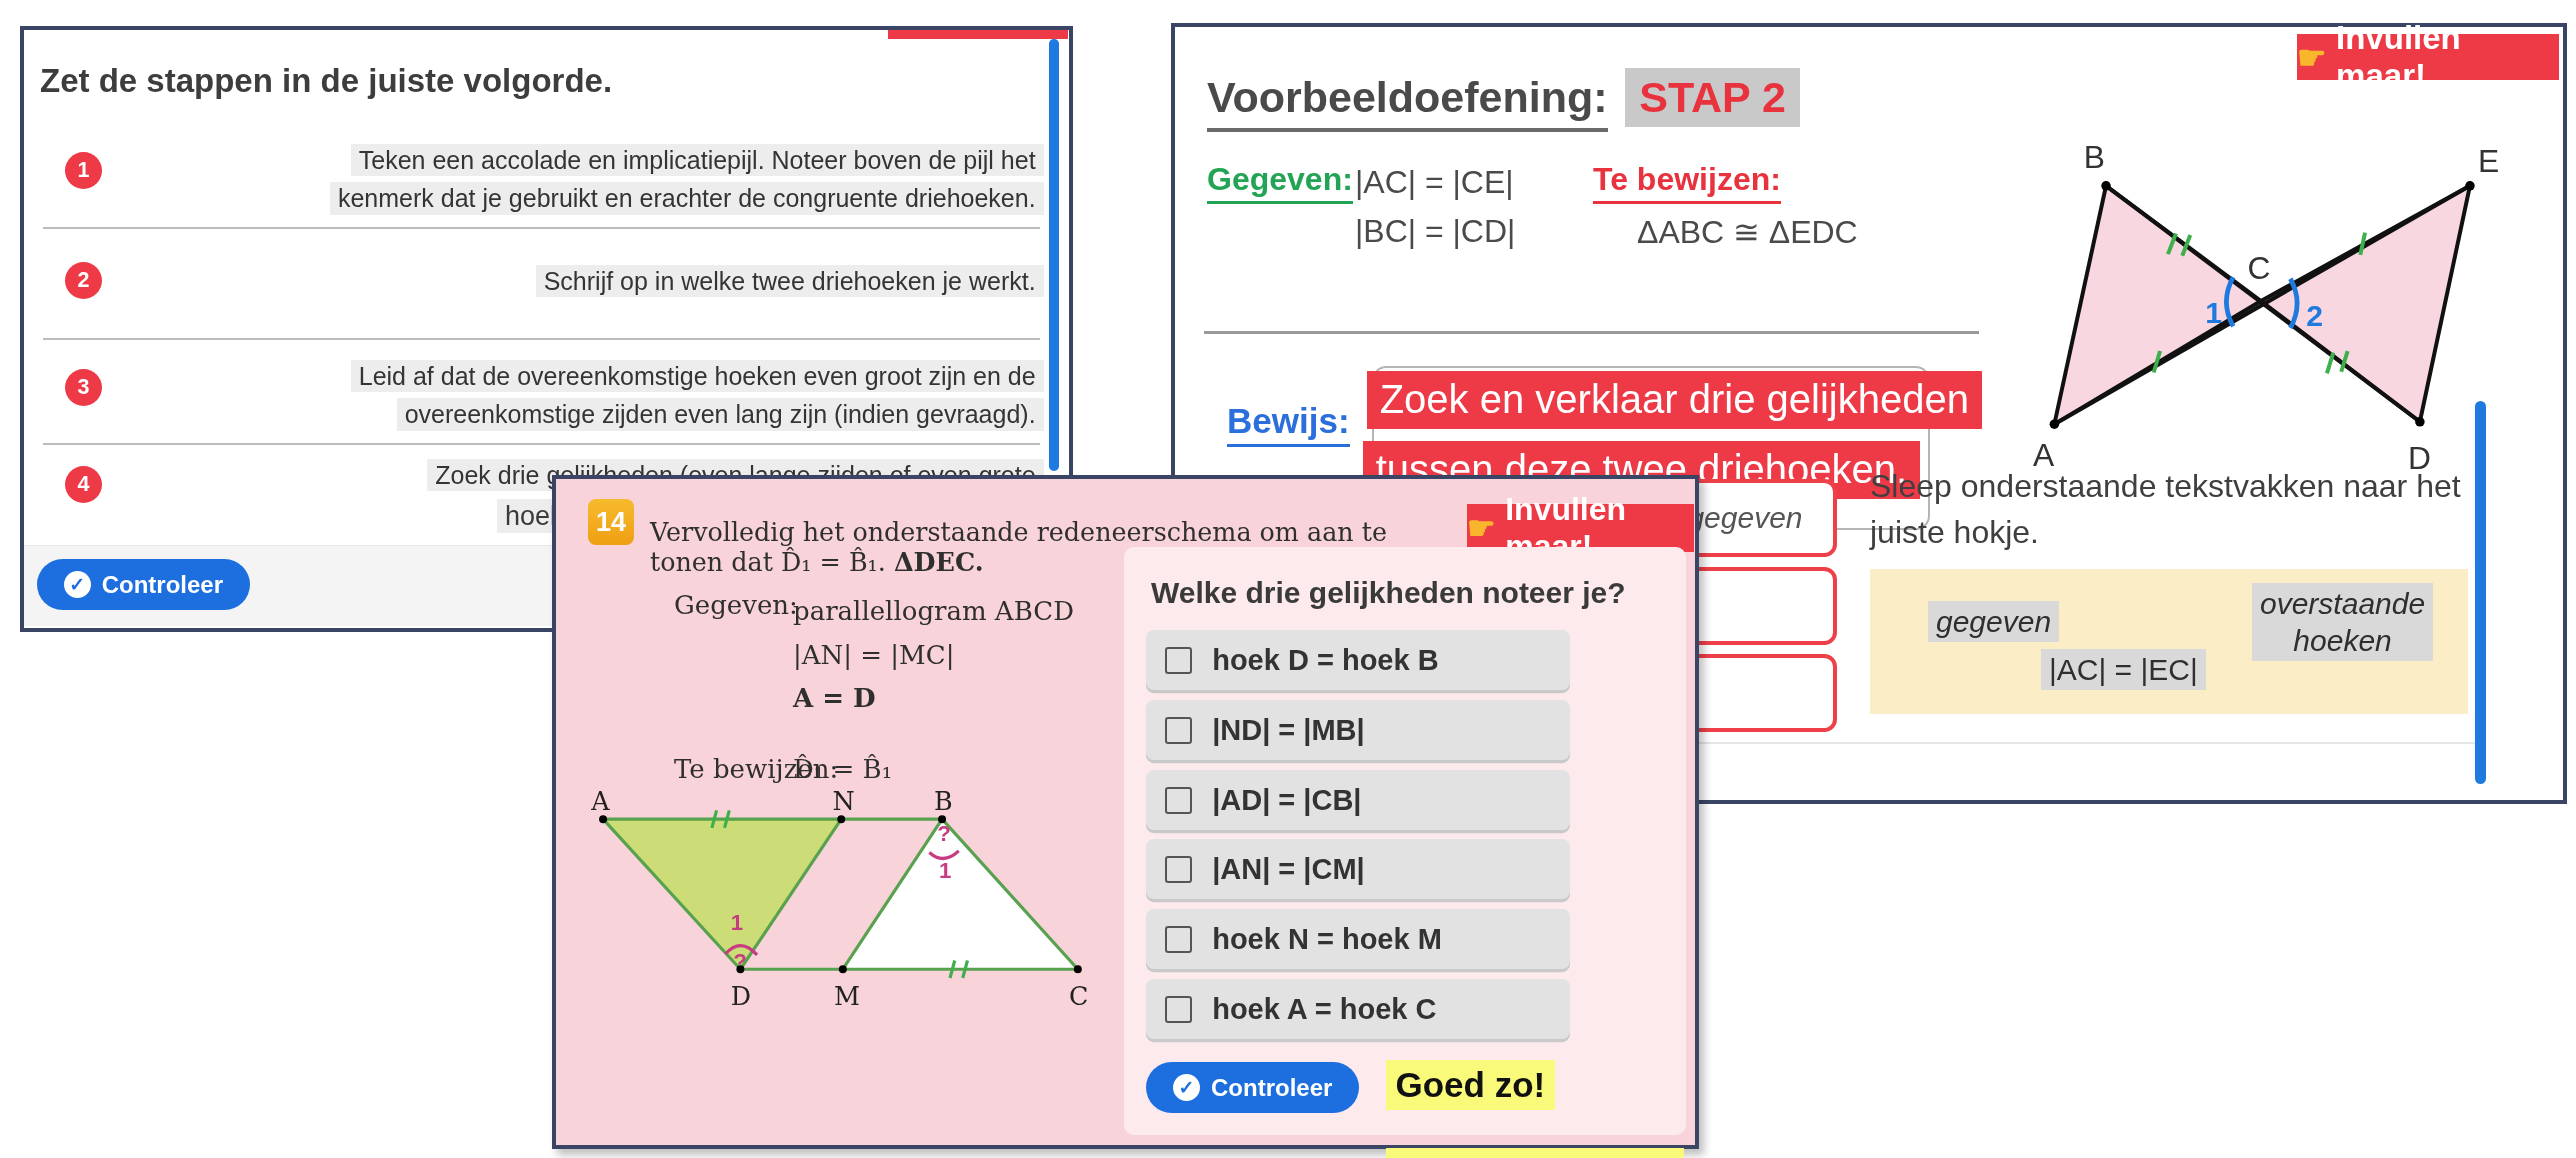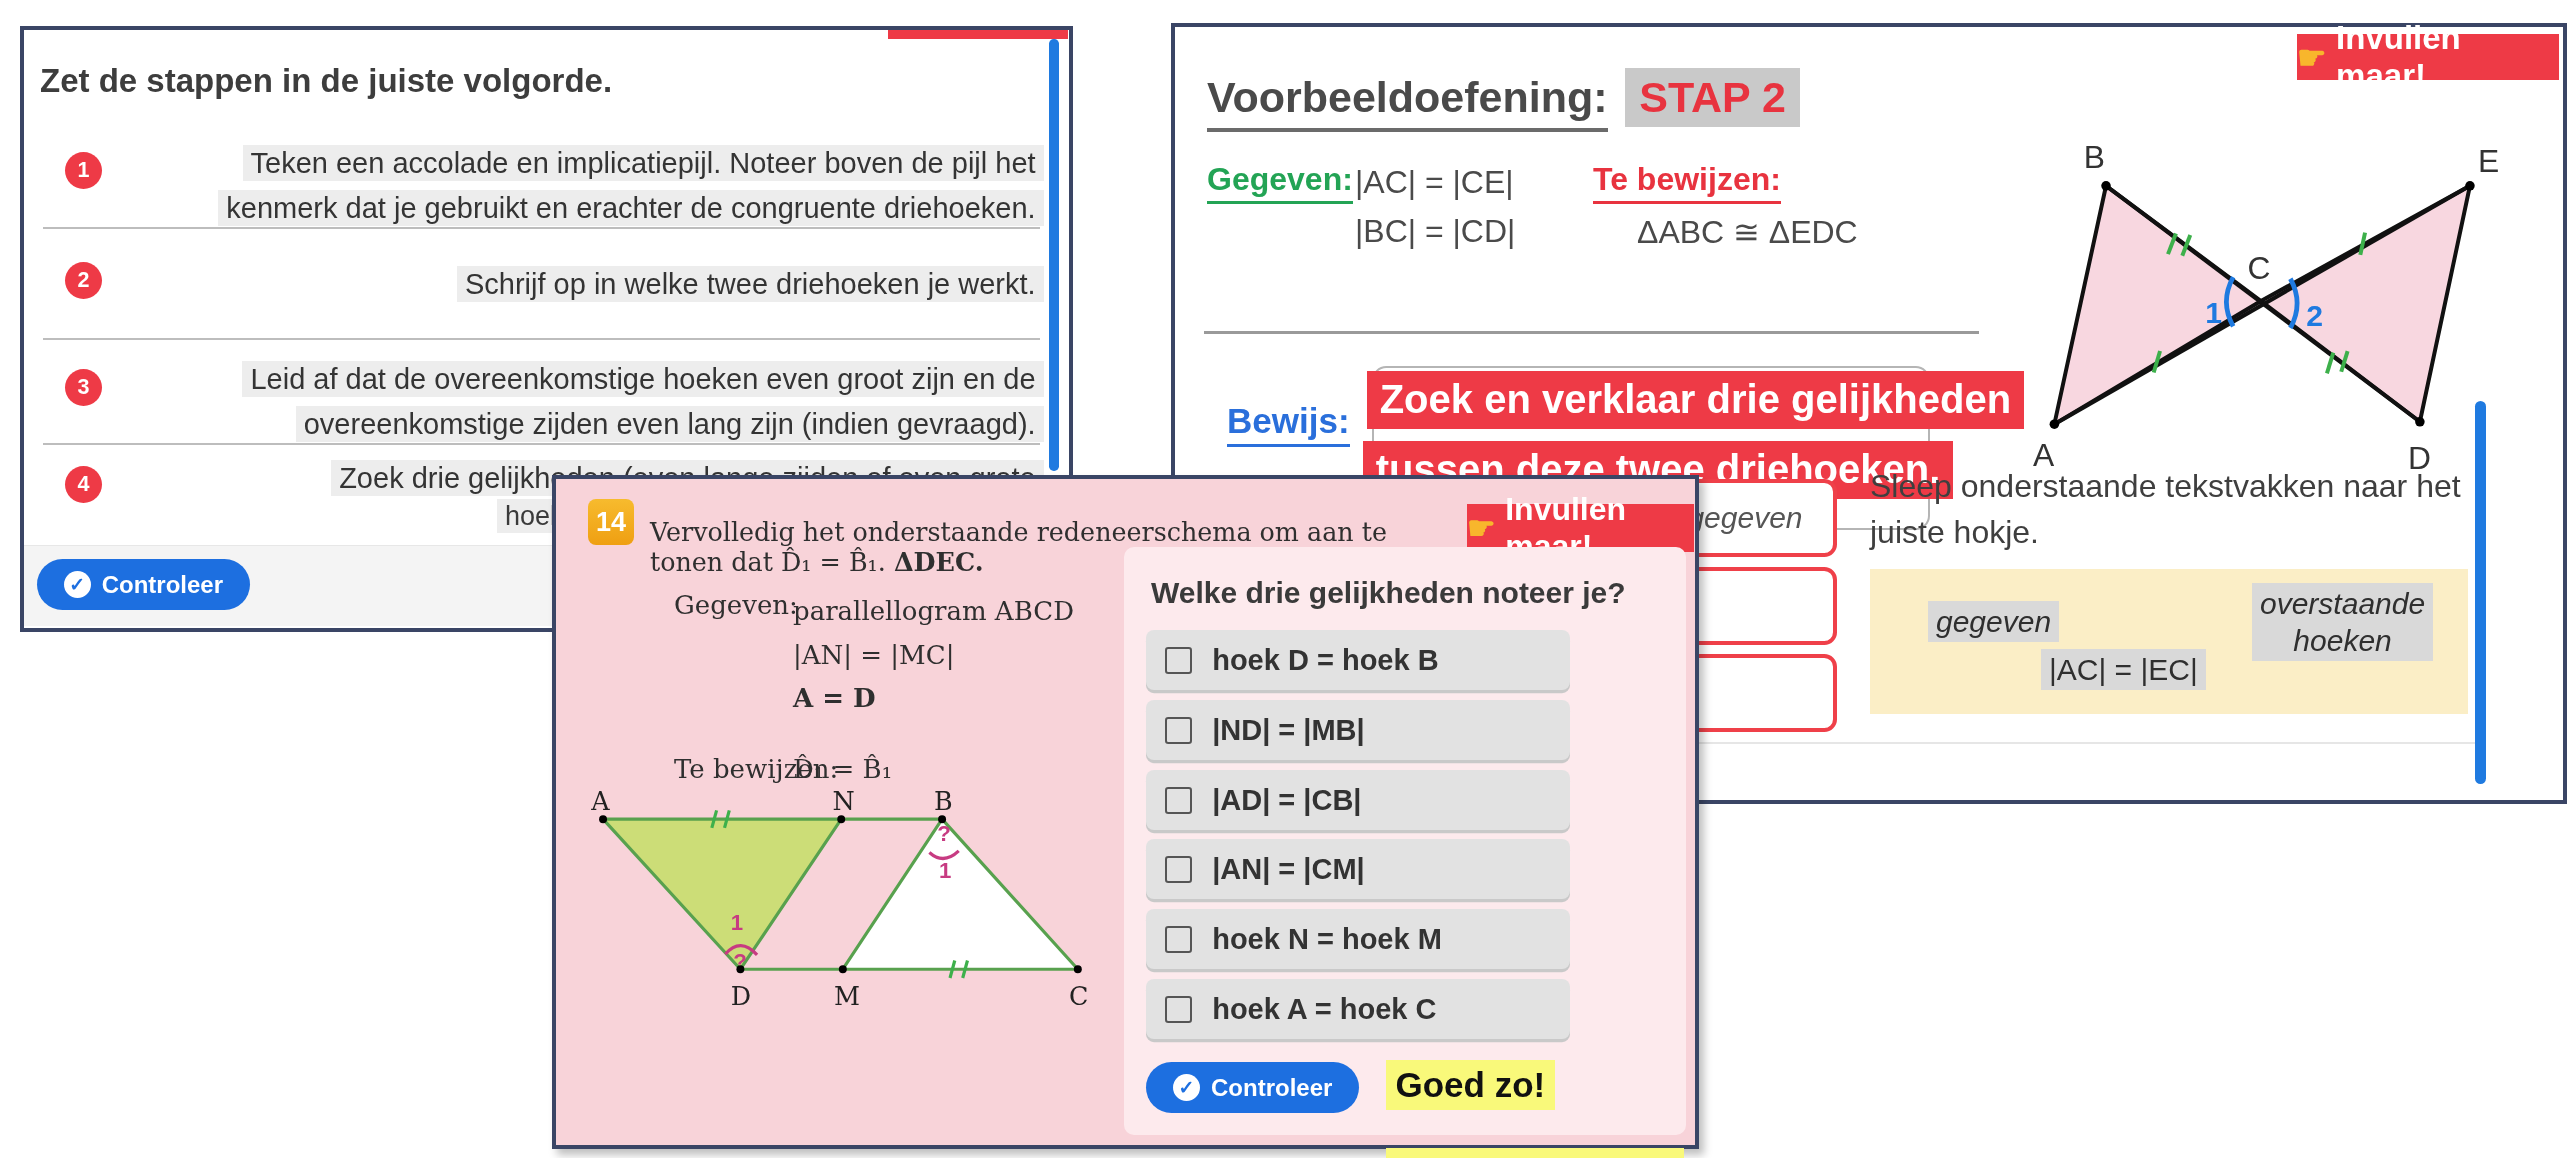--- a/index.html
+++ b/index.html
@@ -15,21 +15,21 @@
   .panel{position:absolute;background:#fff;border:4.8px solid var(--navy);}
   .abs{position:absolute;}
 
   
   #left-panel{left:20px;top:26px;width:1053px;height:606px;z-index:1;}
   .lp-redbar{left:864px;top:0;width:180px;height:8.7px;background:var(--red);}
   .lp-scroll{left:1025px;top:8.7px;width:10.3px;height:432px;background:var(--scroll);border-radius:4.8px;}
   .lp-title{left:16px;top:32px;font-size:33px;font-weight:bold;color:#3d3d3d;}
   .step-num{position:absolute;width:37px;height:37px;border-radius:50%;background:var(--red);
     color:#fff;font-size:21.5px;font-weight:bold;display:flex;align-items:center;justify-content:center;}
-  .step-text{position:absolute;right:25.4px;text-align:right;font-size:29px;line-height:1.55;color:#343434;margin-left:36px;}
+  .step-text{position:absolute;right:25.4px;text-align:right;font-size:25px;line-height:1.55;color:#343434;margin-left:36px;}
   .hl{background:var(--markgray);padding:2.4px 8px;}
   .divider{position:absolute;left:19px;width:997px;height:2.4px;background:#bdbdbd;}
   .lp-footer{left:0;top:515px;width:1044px;height:81px;background:#f4f4f4;border-top:1.6px solid #e7e7e7;}
   .check-btn{position:absolute;display:flex;align-items:center;gap:11px;background:var(--blue);
     color:#fff;border:none;border-radius:27px;height:51px;padding:0 27px;font-size:24px;
     font-weight:bold;font-family:"Liberation Sans",sans-serif;cursor:pointer;}
   .check-ico{width:27px;height:27px;border-radius:50%;background:#fff;color:var(--blue);
     display:flex;align-items:center;justify-content:center;font-size:19px;font-weight:bold;}
 
   
@@ -43,21 +43,21 @@
   .rp-chip{left:450px;top:41px;font-size:43px;font-weight:bold;color:#e8333f;
     background:var(--chipgray);padding:4.8px 14.3px;}
   .lbl{font-size:32px;font-weight:bold;padding-bottom:3.2px;}
   .rp-given{left:32px;top:134px;color:var(--green);border-bottom:3.2px solid var(--green);}
   .rp-prove{left:418px;top:134px;color:#e8333f;border-bottom:3.2px solid #e8333f;}
   .val{font-size:32px;color:#4a4a4a;}
   .rp-divider{left:29px;top:304px;width:775px;height:3.2px;background:#9a9a9a;}
   .rp-bewijs{left:52px;top:374px;font-size:35px;color:#2a6fdb;border-bottom:3.2px solid #2a6fdb;}
   .answer-box{left:197px;top:339px;width:558px;height:164px;background:#fff;
     border:2.4px solid #b5b5b5;border-radius:14.3px;}
-  .red-line{position:absolute;background:var(--red);color:#fff;font-weight:bold;
+  .red-line{position:absolute;background:var(--red);color:#fff;font-weight:normal;
     font-size:40px;padding:6.4px 12.7px;white-space:nowrap;}
   .drop-box{position:absolute;left:478px;width:184px;height:78px;background:#fff;
     border:4px solid #ef4049;border-radius:12.7px;display:flex;align-items:center;justify-content:center;
     font-size:30px;font-style:italic;color:#555;}
   .sleep-hint{left:695px;top:436px;font-size:32px;color:#3f3f3f;line-height:1.45;}
   .yellow-box{left:695px;top:542px;width:598px;height:145px;background:var(--yellowbox);}
   .drag-chip{position:absolute;background:#d9d9d9;color:#2f2f2f;font-size:30px;padding:1.6px 8px;
     font-style:italic;text-align:center;line-height:1.25;}
   .rp-grayline{left:199px;top:715px;width:1105px;height:2.4px;background:#e6e6e6;}
   .rp-scroll{left:1300px;top:374px;width:11px;height:383px;background:var(--scroll);border-radius:5.6px;}

